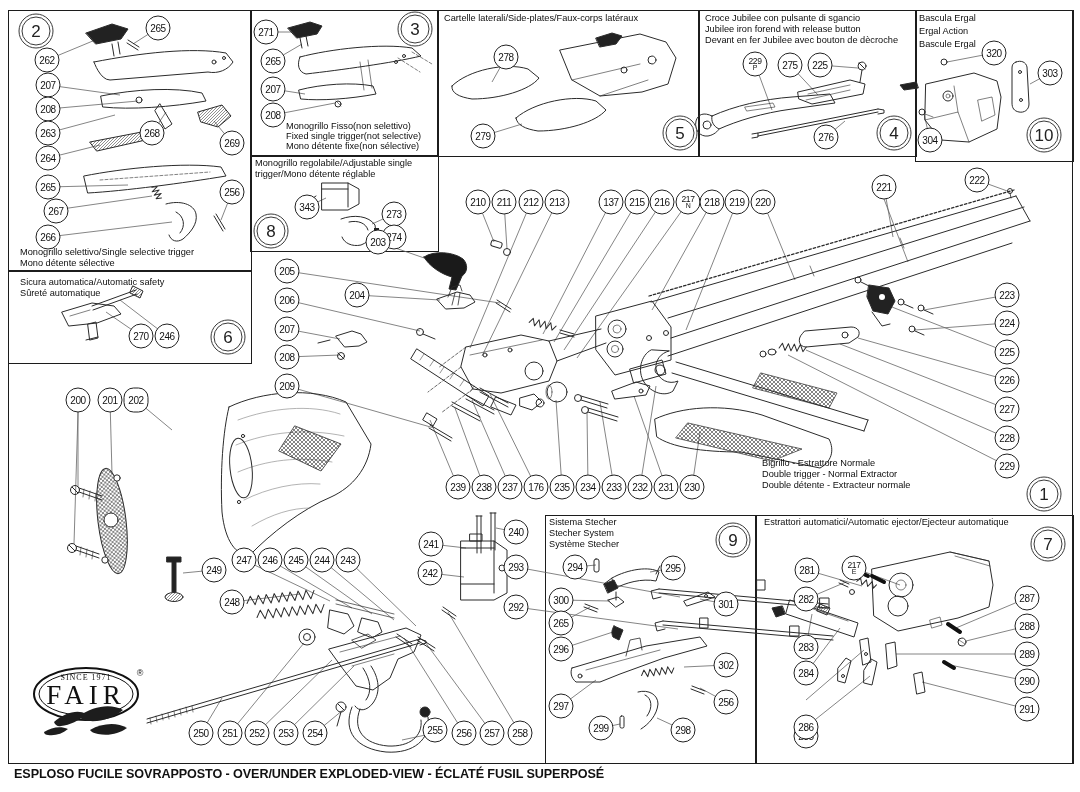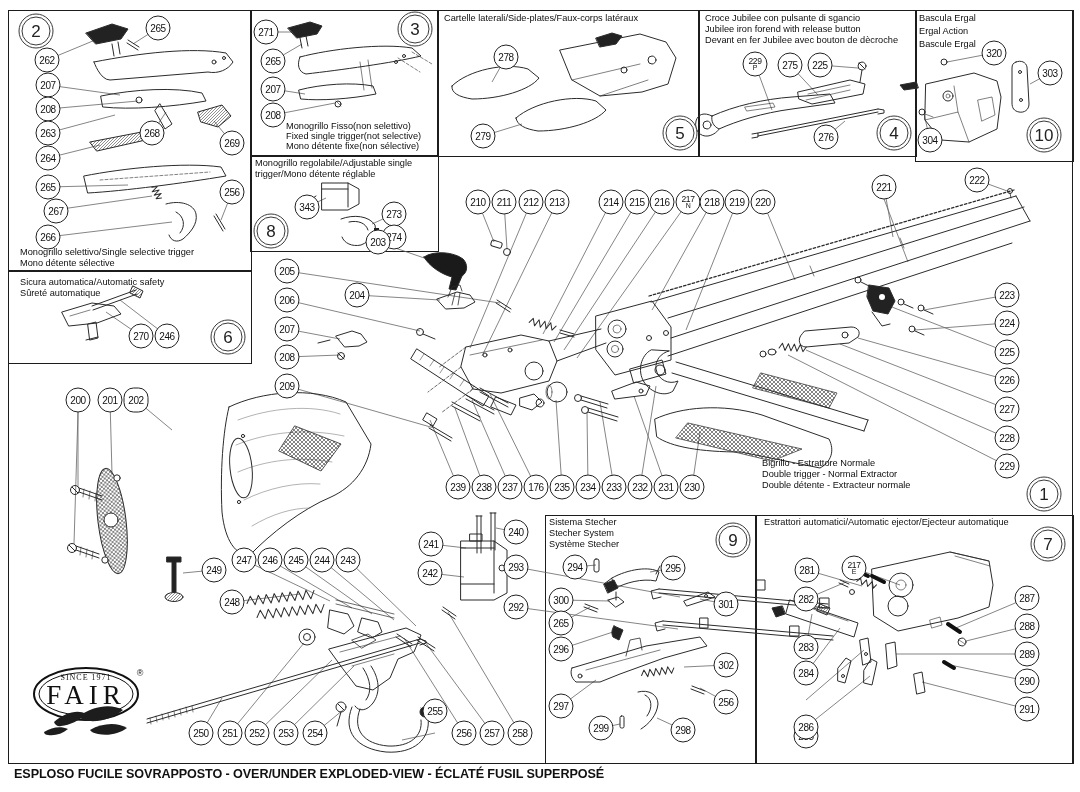--- a/index.html
+++ b/index.html
@@ -621,21 +621,21 @@
       <div class="pl" style="left: 504px; top: 202px;">
         <span class="n">211</span>
       </div>
       <div class="pl" style="left: 531px; top: 202px;">
         <span class="n">212</span>
       </div>
       <div class="pl" style="left: 557px; top: 202px;">
         <span class="n">213</span>
       </div>
       <div class="pl" style="left: 611px; top: 202px;">
-        <span class="n">214</span>
+        <span class="n">137</span>
       </div>
       <div class="pl" style="left: 637px; top: 202px;">
         <span class="n">215</span>
       </div>
       <div class="pl" style="left: 662px; top: 202px;">
         <span class="n">216</span>
       </div>
       <div class="pl two" style="left: 688px; top: 202px;">
         <span class="n">217</span>
         <span class="s">N</span>
@@ -750,21 +750,21 @@
       </div>
       <div class="pl" style="left: 257px; top: 733px;">
         <span class="n">252</span>
       </div>
       <div class="pl" style="left: 286px; top: 733px;">
         <span class="n">253</span>
       </div>
       <div class="pl" style="left: 315px; top: 733px;">
         <span class="n">254</span>
       </div>
-      <div class="pl" style="left: 435px; top: 711px;">
+      <div class="pl" style="left: 435px; top: 730px;">
         <span class="n">255</span>
       </div>
       <div class="pl" style="left: 464px; top: 733px;">
         <span class="n">256</span>
       </div>
       <div class="pl" style="left: 492px; top: 733px;">
         <span class="n">257</span>
       </div>
       <div class="pl" style="left: 520px; top: 733px;">
         <span class="n">258</span>

